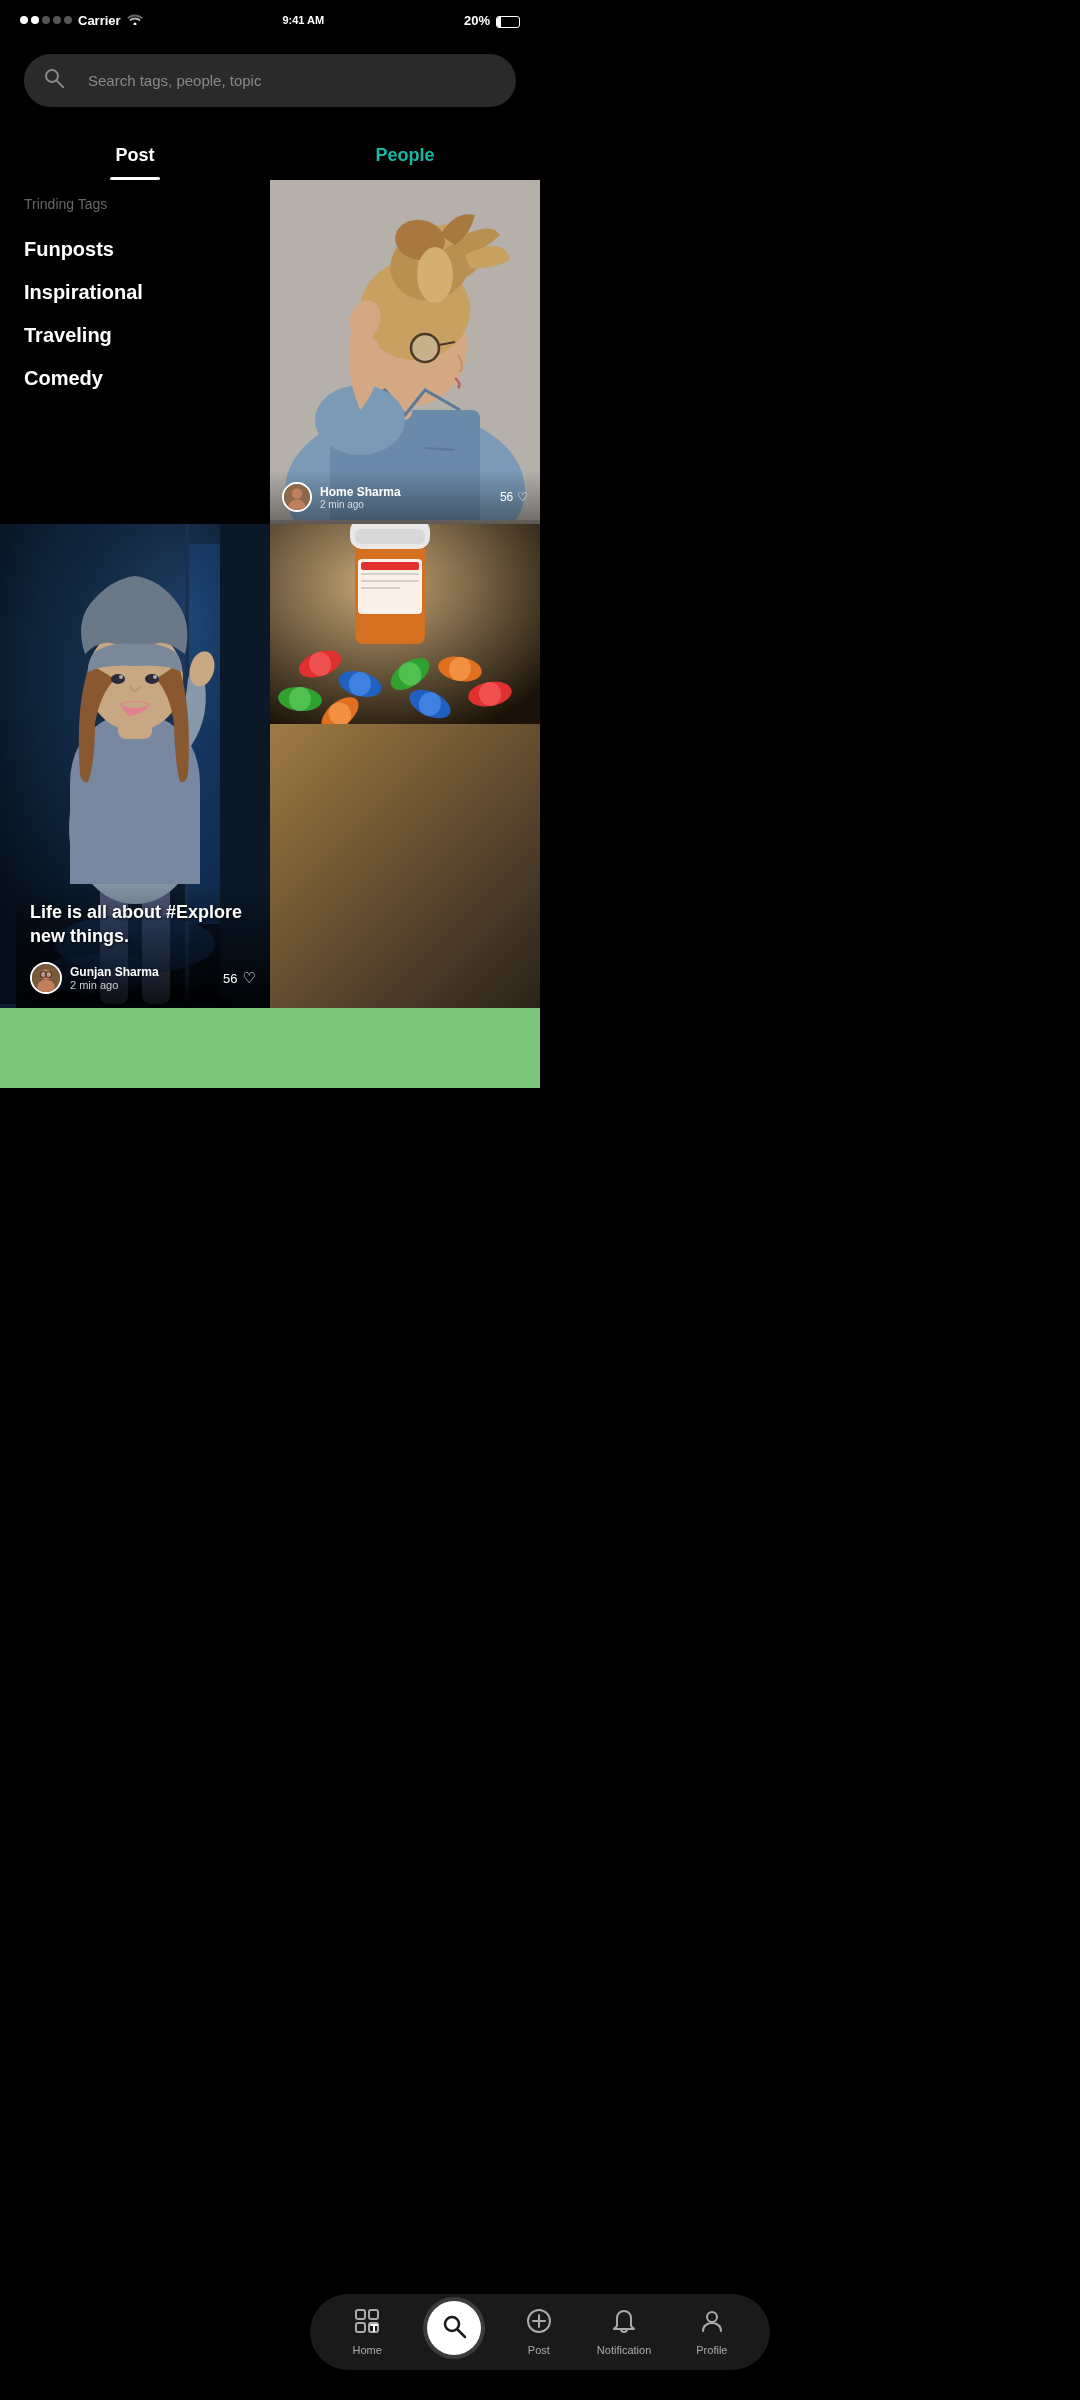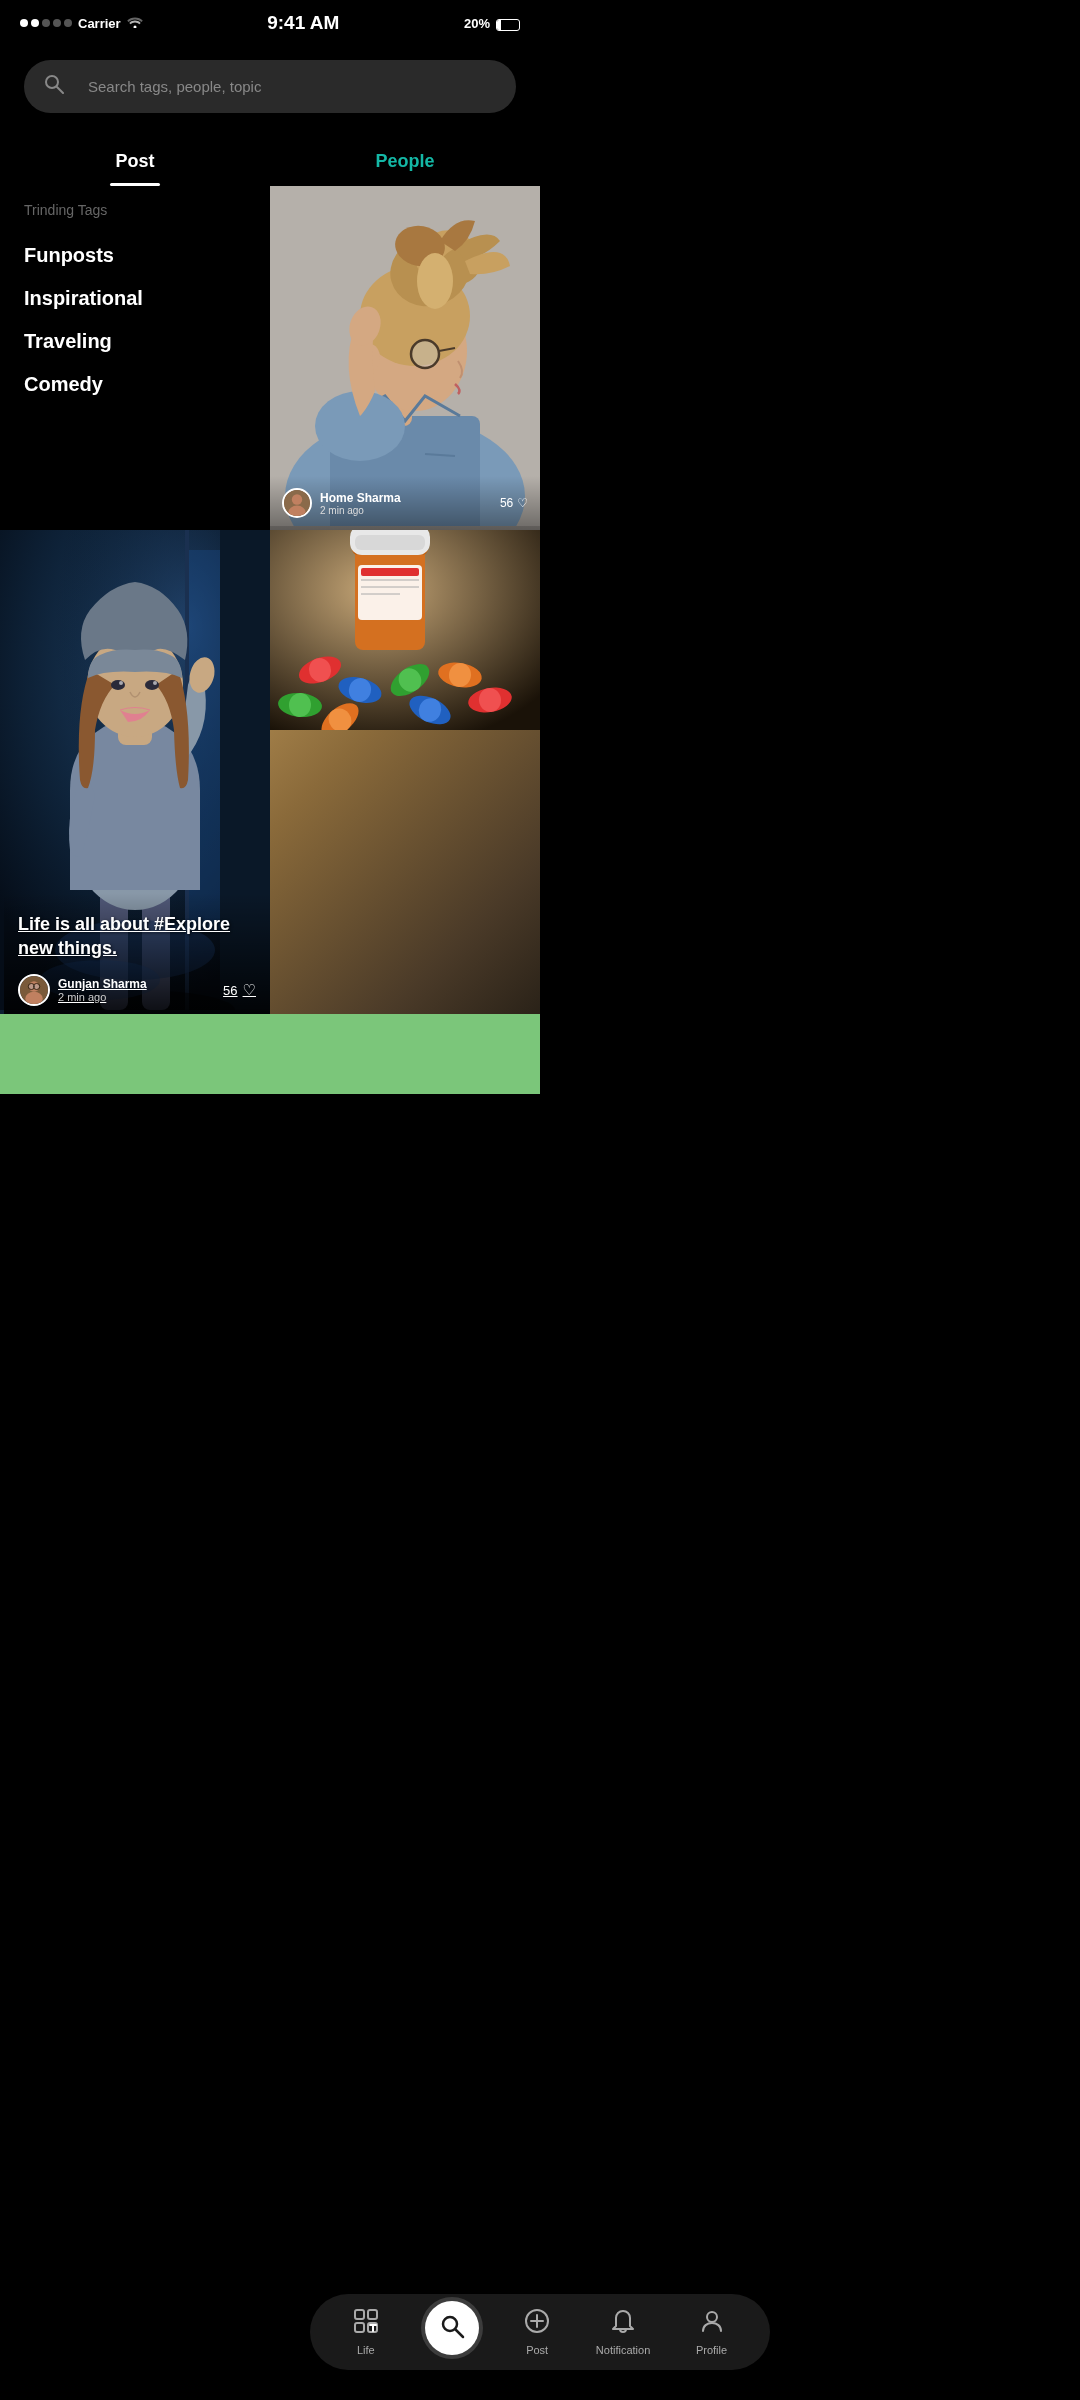--- a/index.html
+++ b/index.html
@@ -37,21 +37,21 @@
       width: 8px;
       height: 8px;
       border-radius: 50%;
     }
     .dot.filled { background: #fff; }
     .dot.empty { background: #555; }
     .wifi-icon {
       font-size: 14px;
     }
     .status-center {
-      font-size: 19px;
+      font-size: 11px;
       font-weight: 600;
     }
     .status-right {
       display: flex;
       align-items: flex-end;
       gap: 6px;
       font-size: 13px;
     }
     .battery {
       display: flex;
@@ -174,25 +174,24 @@
       width: 100%;
       height: 100%;
       min-height: 480px;
       background: linear-gradient(135deg, #0a1628 0%, #1a3a5c 30%, #0d2035 60%, #071520 100%);
       position: relative;
     }
 
     .post-overlay-left {
       position: absolute;
       bottom: 0;
-      left: 4px;
+      left: 16px;
       right: 0;
       background: linear-gradient(transparent, rgba(0,0,0,0.85));
-      padding: 20px 14px 8px;
-      text-decoration: underline;
+      padding: 20px 14px 14px;
     }
     .post-caption {
       font-size: 18px;
       font-weight: 700;
       line-height: 1.3;
       margin-bottom: 14px;
       text-shadow: 1px 1px 3px rgba(0,0,0,0.8);
     }
     .post-meta {
       display: flex;
@@ -577,21 +576,21 @@
   <div class="nav-item">
     <span class="nav-icon">
       <svg width="26" height="26" viewBox="0 0 26 26" fill="none" xmlns="http://www.w3.org/2000/svg">
         <rect x="2" y="2" width="9" height="9" rx="2" stroke="#aaa" stroke-width="2"></rect>
         <rect x="15" y="2" width="9" height="9" rx="2" stroke="#aaa" stroke-width="2"></rect>
         <rect x="2" y="15" width="9" height="9" rx="2" stroke="#aaa" stroke-width="2"></rect>
         <rect x="15" y="15" width="9" height="9" rx="2" stroke="#aaa" stroke-width="2"></rect>
         <path d="M17 17 L23 17 M20 17 L20 23" stroke="#fff" stroke-width="2" stroke-linecap="round"></path>
       </svg>
     </span>
-    <span class="nav-label">Life</span>
+    <span class="nav-label">Home</span>
   </div>
 
   <div class="nav-search-btn">
     <span>
       <svg width="26" height="26" viewBox="0 0 26 26" fill="none">
         <circle cx="11" cy="11" r="7" stroke="#1a1a1a" stroke-width="2.5"></circle>
         <line x1="16.5" y1="16.5" x2="24" y2="24" stroke="#1a1a1a" stroke-width="2.5" stroke-linecap="round"></line>
       </svg>
     </span>
   </div>

